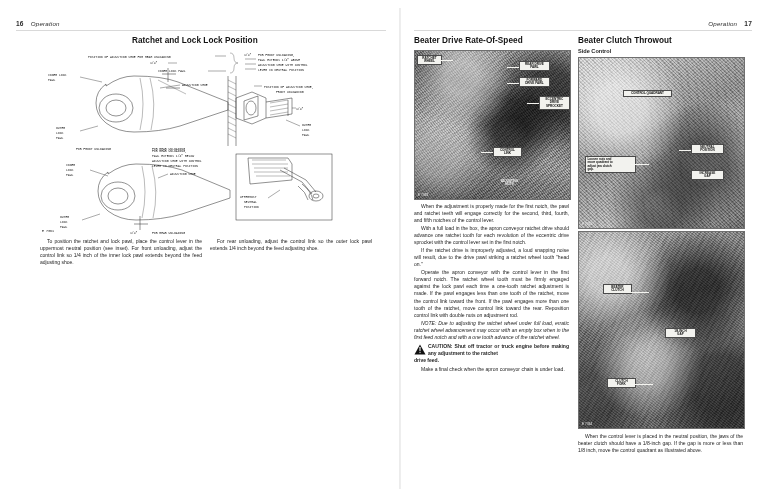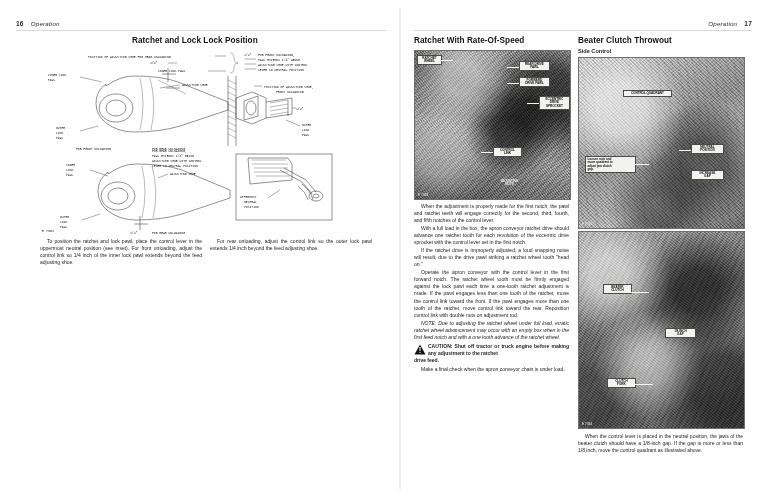--- a/index.html
+++ b/index.html
@@ -251,21 +251,21 @@
   <div class="runhead" id="runhead-left">
     <span class="folio">16</span><span class="sect">Operation</span>
   </div>
   <div class="runhead" id="runhead-right">
     <span class="sect">Operation</span><span class="folio">17</span>
   </div>
   <div class="rule" id="rule-left"></div>
   <div class="rule" id="rule-right"></div>
 
   <div class="head-main" id="head-ratchet-position">Ratchet and Lock Lock Position</div>
-  <div class="head-main" id="head-rate-of-speed">Ratchet With Rate-Of-Speed</div>
+  <div class="head-main" id="head-rate-of-speed">Beater Drive Rate-Of-Speed</div>
   <div class="head-main" id="head-beater-clutch">Beater Clutch Throwout</div>
   <div class="head-sub" id="head-side-control">Side Control</div>
 
   <div class="lineart" style="left:40px; top:50px;">
     <svg width="350" height="110" viewBox="0 0 350 110">
 
       <text class="lbl" x="48" y="8">POSITION OF ADJUSTING SHOE FOR REAR UNLOADING</text>
       <text class="lbl" x="110" y="14">1/4"</text>
       <path class="ln-lead" d="M175 6 L186 6"></path>
       <path class="ln-lead" d="M128 13 L137 13"></path>

